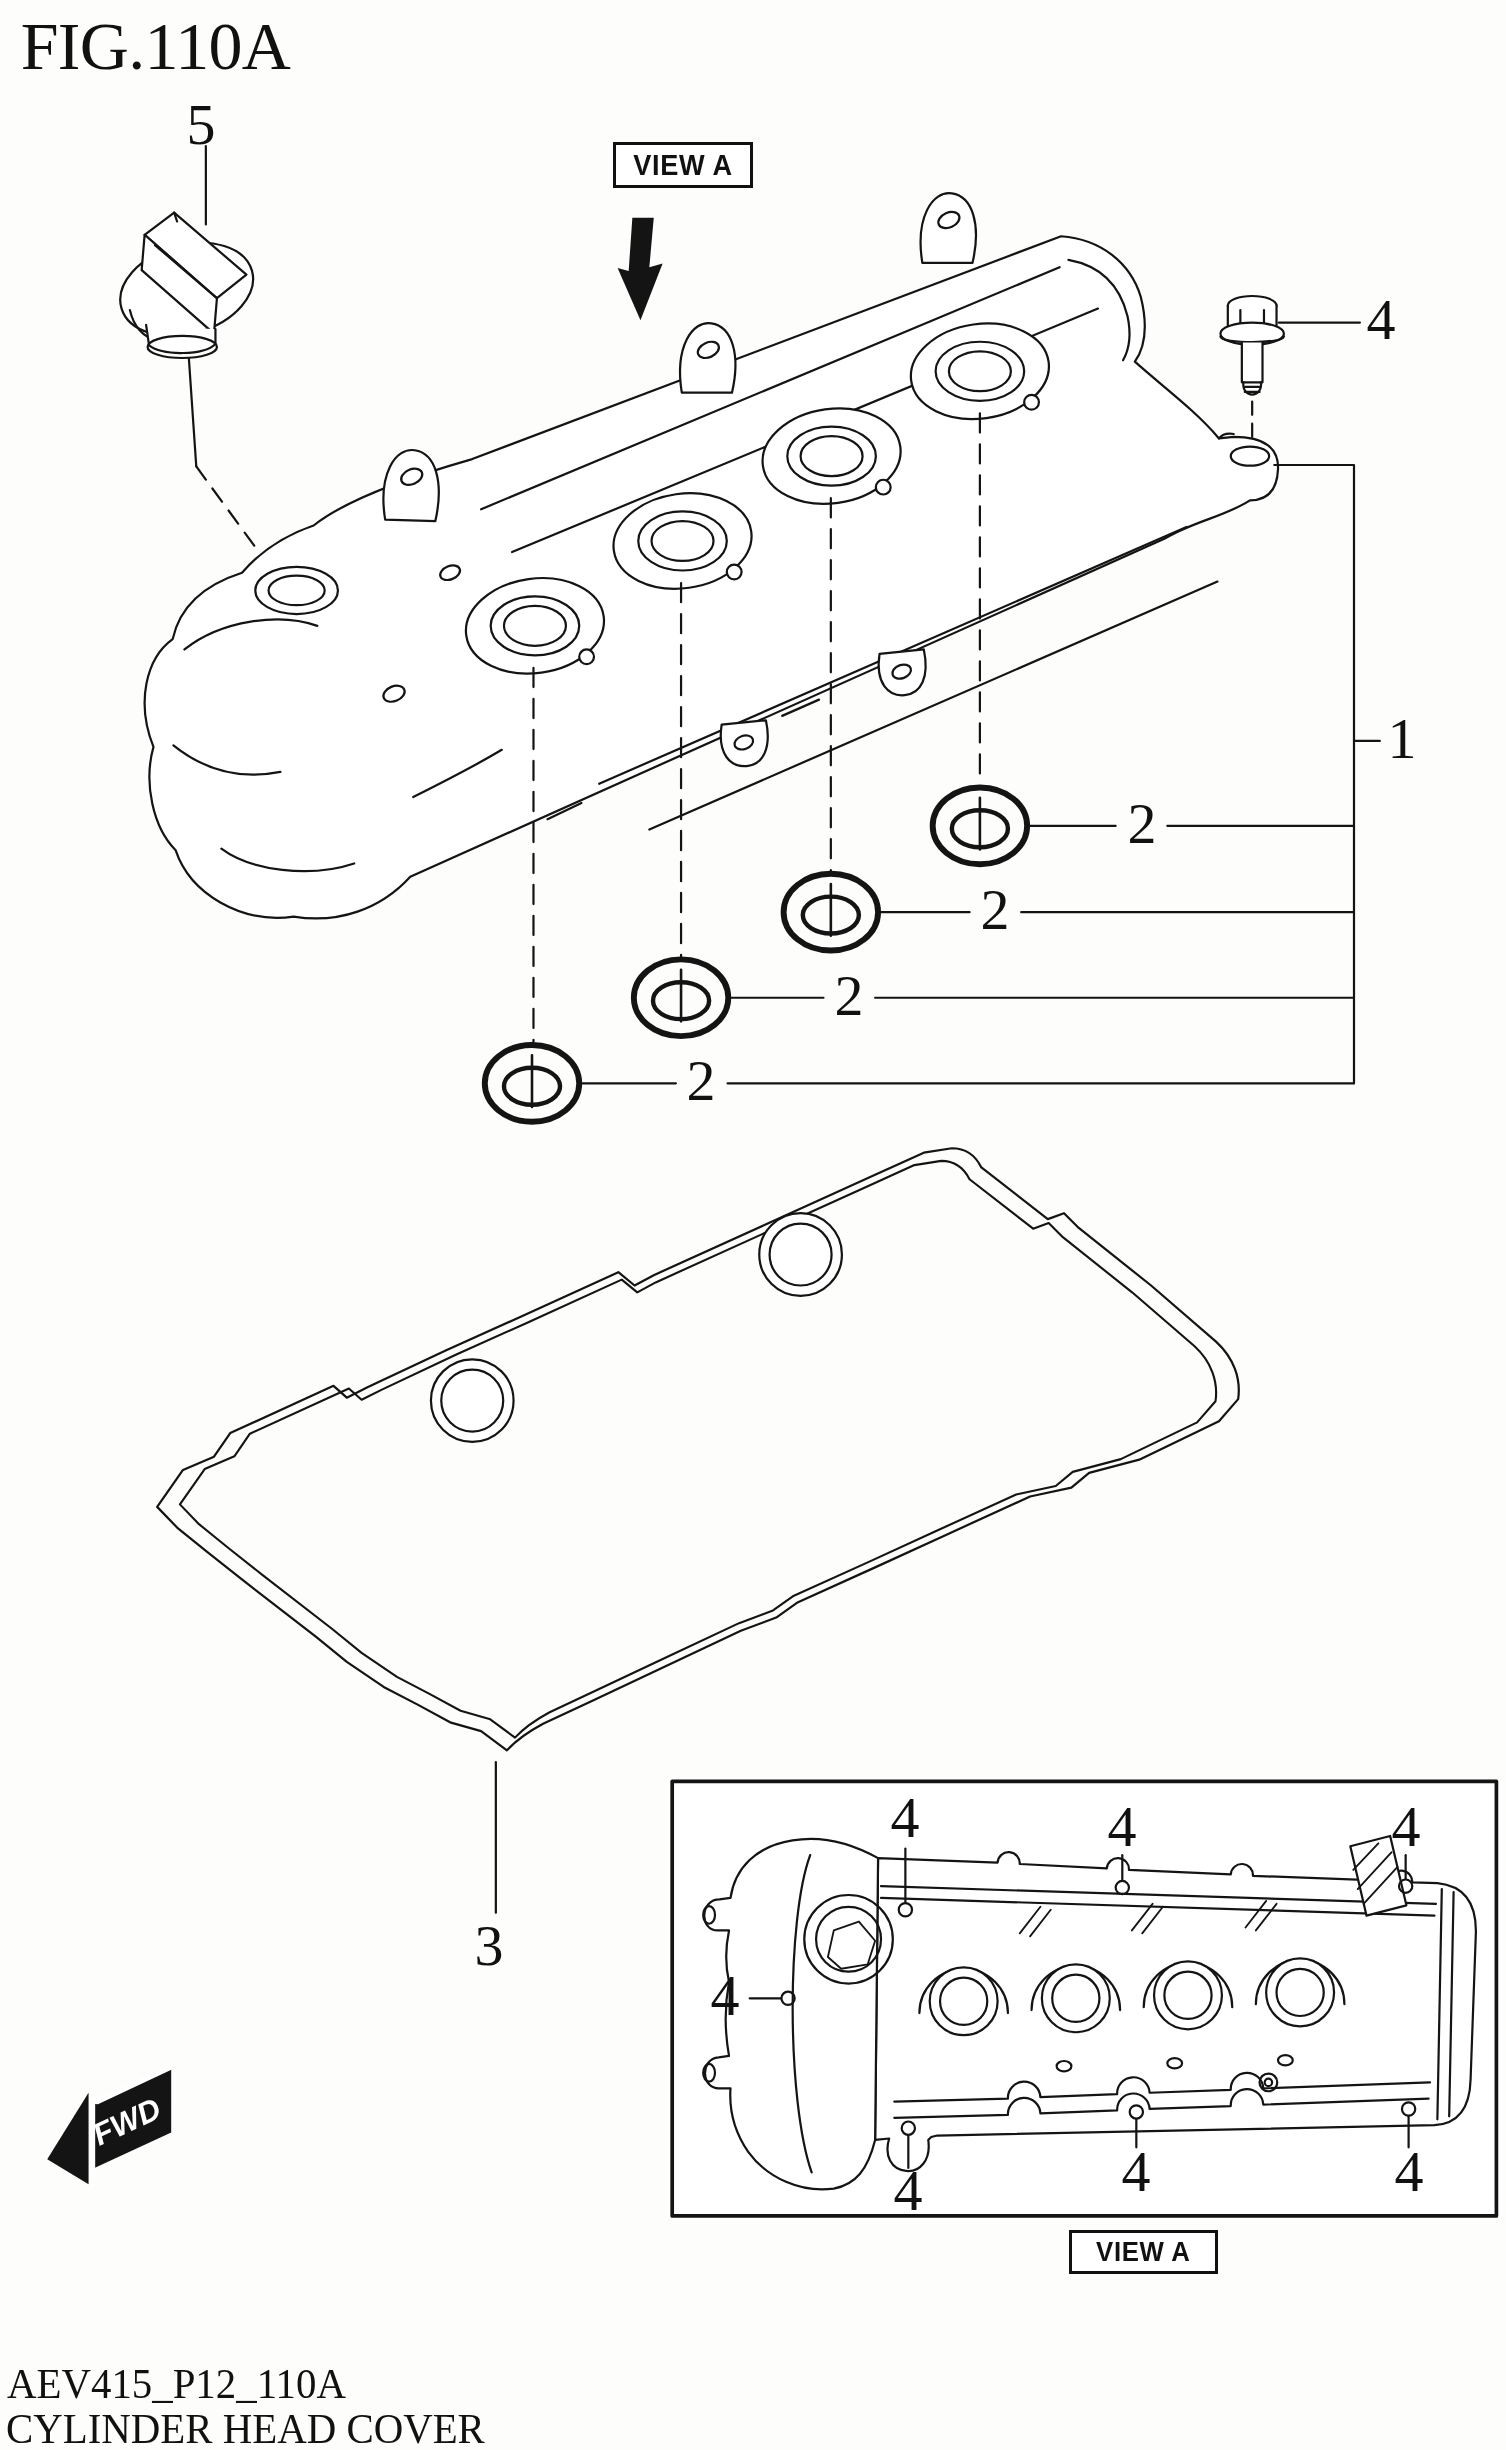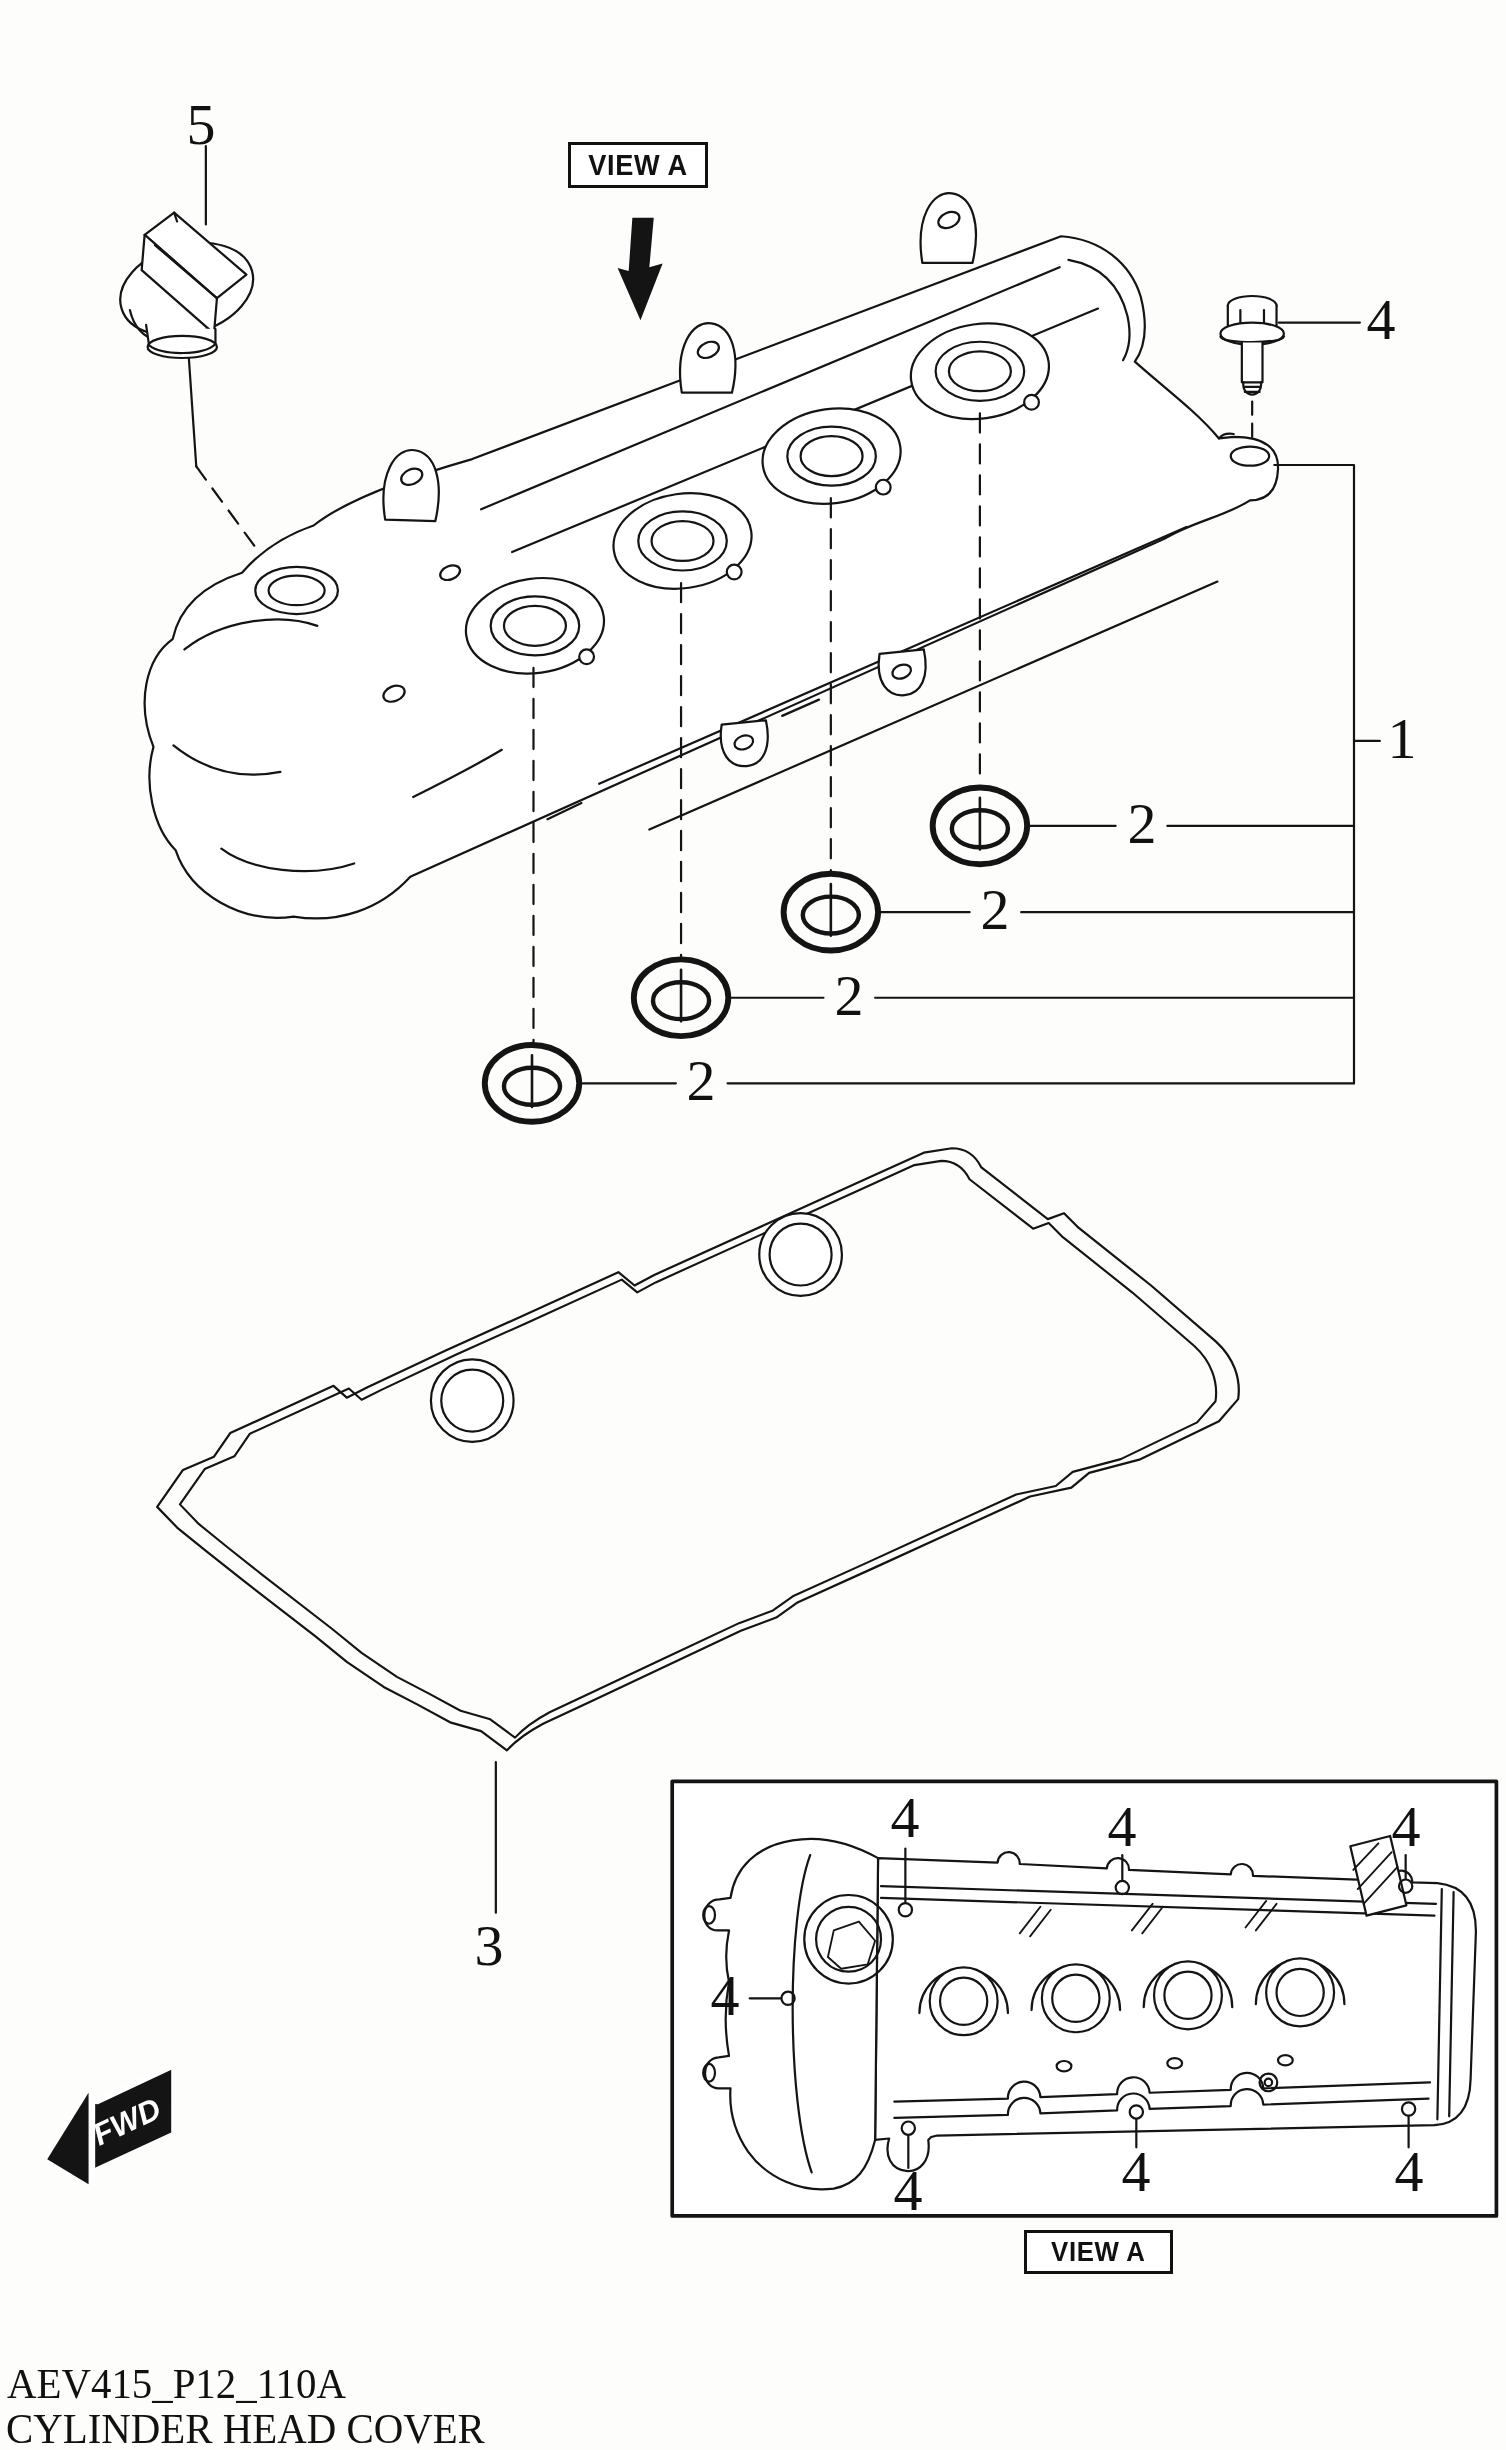--- a/index.html
+++ b/index.html
@@ -3,21 +3,21 @@
 <meta charset="utf-8">
 <style>
   html,body{margin:0;padding:0;background:#e8e8e8;}
   #page{position:relative;width:1506px;height:2450px;background:#fdfdfc;overflow:hidden;
         font-family:"Liberation Serif", serif;color:#111;}
   #art{position:absolute;left:0;top:0;}
   .abs{position:absolute;}
   .title{font-size:68px;letter-spacing:-0.7px;white-space:nowrap;}
   .callout{font-size:58px;transform:translate(-50%,-54%);line-height:1;}
   .viewbox{border:3.7px solid #111;background:#fff;display:flex;align-items:center;justify-content:center;
-           font-family:"Liberation Sans", sans-serif;font-weight:800;}
+           font-family:"Liberation Sans", sans-serif;font-weight:800;margin-left:45px;}
   .viewbox span{transform:scaleX(0.92);letter-spacing:0.7px;white-space:nowrap;}
   .footer-line{font-size:43px;transform-origin:left center;transform:scaleX(0.95);white-space:nowrap;}
 </style>
 </head>
 <body>
 
 <div id="page">
 
 <svg id="art" width="1506" height="2450" viewBox="0 0 2041 3320" fill="none" stroke="#141414" stroke-width="3" stroke-linecap="round" stroke-linejoin="round">
 
@@ -250,20 +250,21 @@
       <circle cx="1231" cy="2884" r="9"></circle>
           <path d="M1231,2938 L1231,2894"></path>
       <circle cx="1540" cy="2862" r="9"></circle>
           <path d="M1540,2910 L1540,2872"></path>
       <circle cx="1909" cy="2858" r="9"></circle>
           <path d="M1909,2910 L1909,2868"></path>
     </g>
   </g>
 </svg>
 
+<div class="abs title" style="left:20.7px;top:7.4px">FIG.110A</div>
 
 <div class="abs viewbox" style="left:568px;top:142px;width:134px;height:40px;font-size:29.5px">
   <span>VIEW A</span>
 </div>
 
 <div class="abs callout" style="left:201px;top:127px">5</div>
 <div class="abs callout" style="left:1381px;top:322px">4</div>
 <div class="abs callout" style="left:1402px;top:741px">1</div>
 <div class="abs callout" style="left:701px;top:1083px">2</div>
 <div class="abs callout" style="left:849px;top:998px">2</div>

